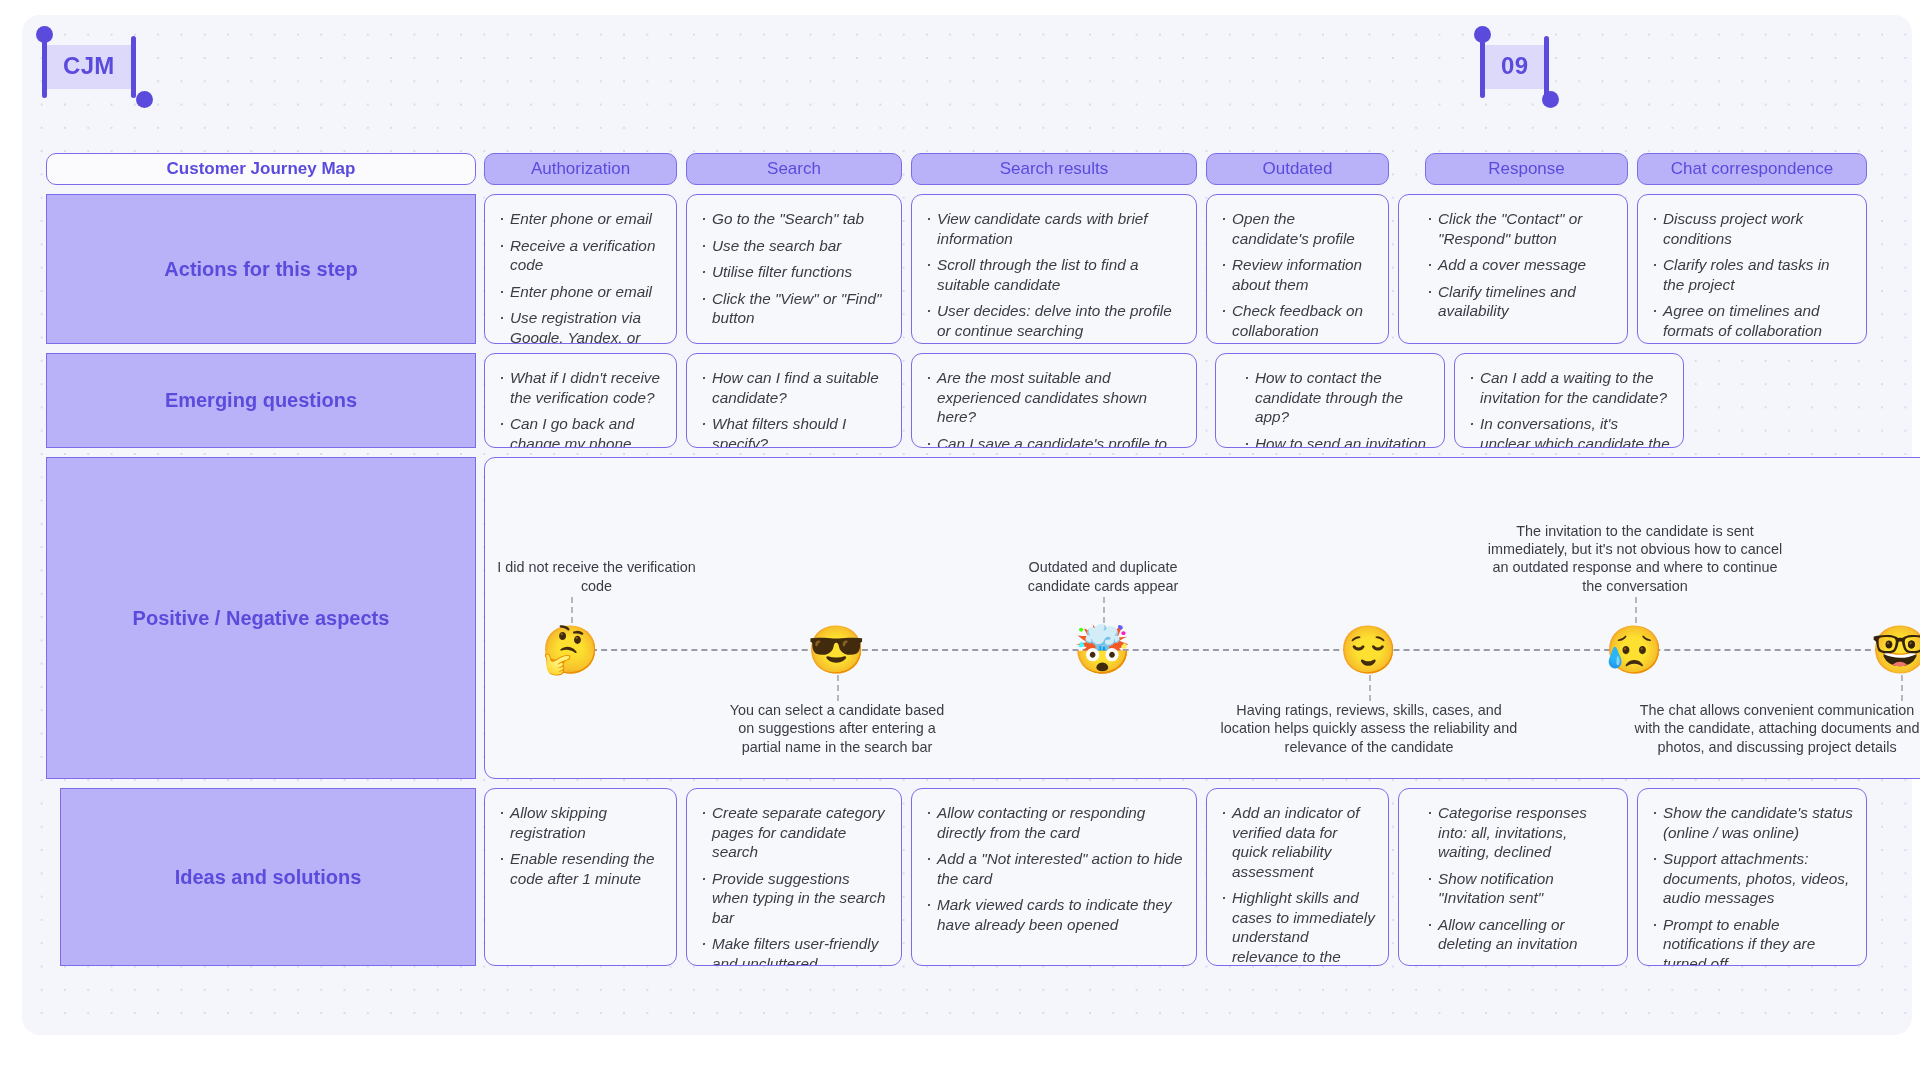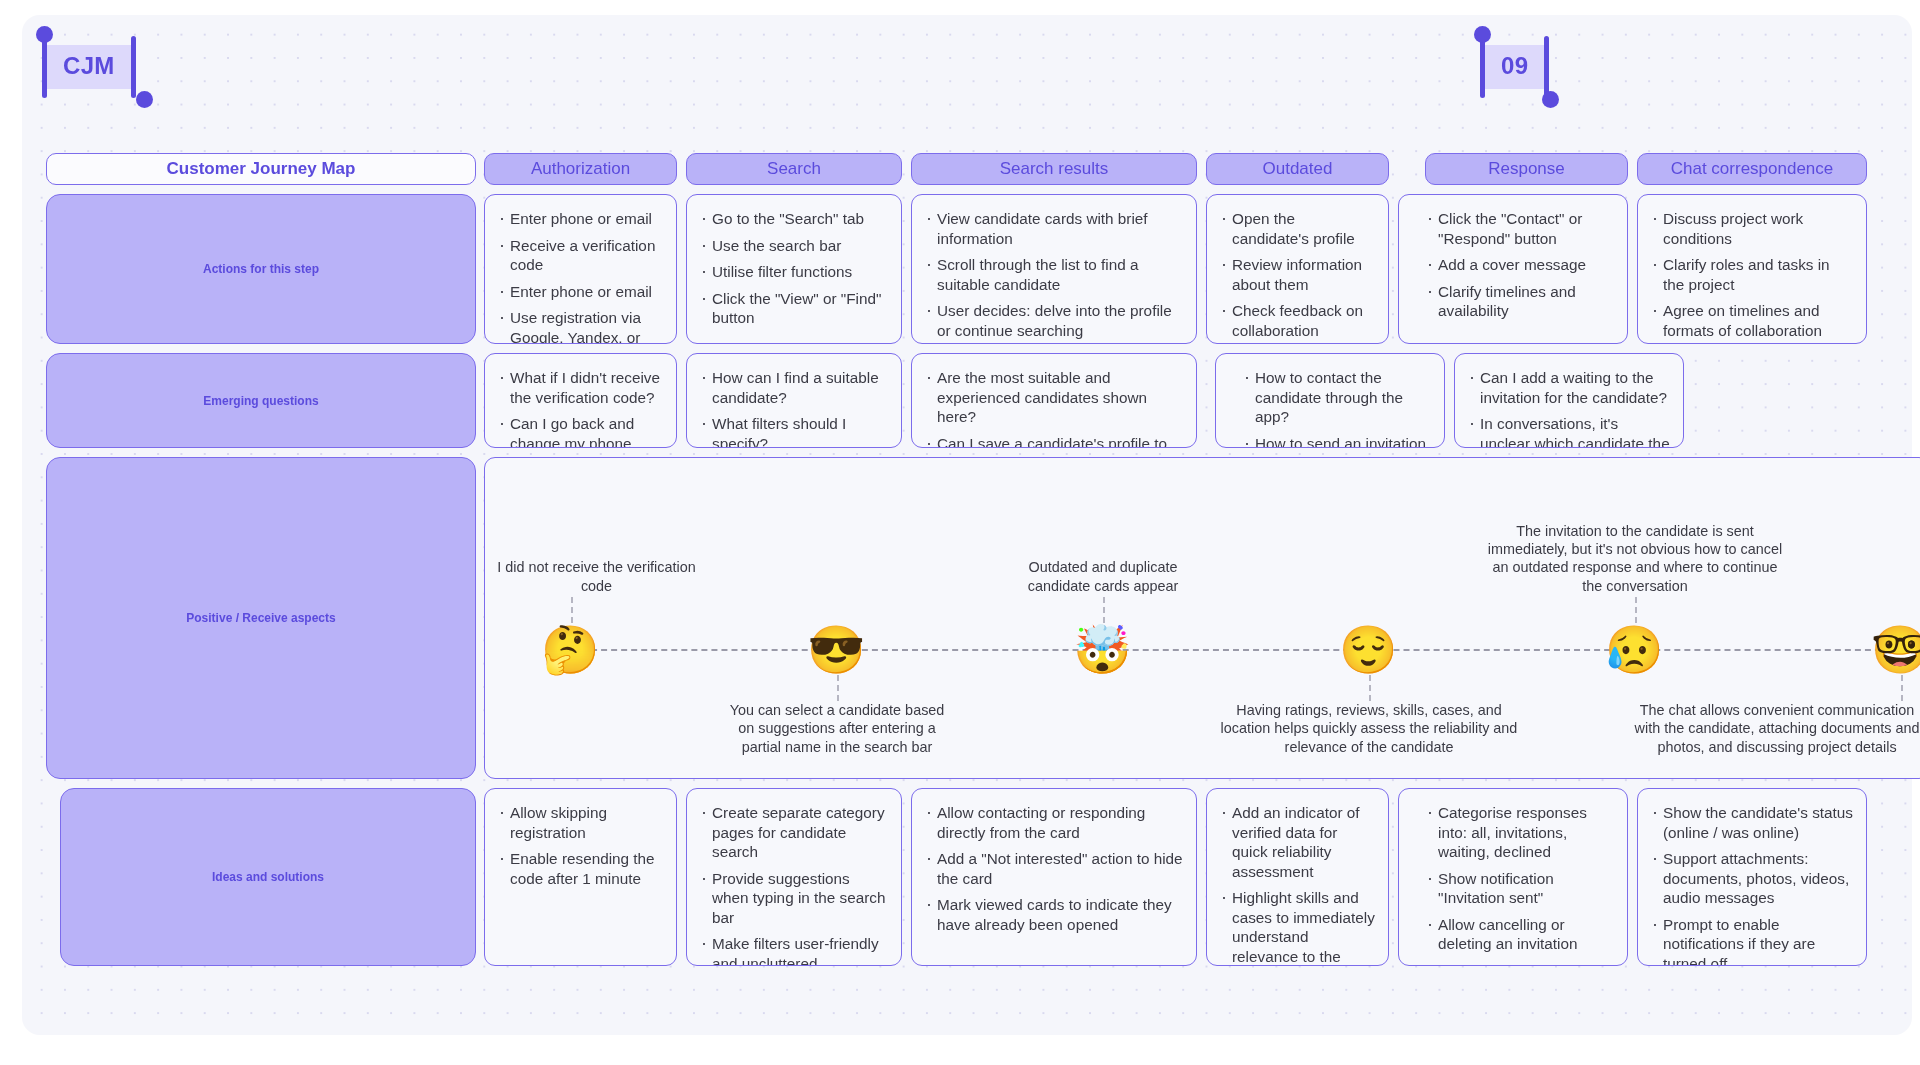--- a/index.html
+++ b/index.html
@@ -79,34 +79,34 @@
     border-radius: 10px;
     background: #b9b2f8;
     display: flex; align-items: center; justify-content: center;
     color: #5b4bdd;
     font-size: 17px;
     white-space: nowrap;
     overflow: hidden;
   }
   .row-label {
     border: 1.6px solid #7c6cec;
-    border-radius: 14px;
+    border-radius: 0;
     background: #b9b2f8;
     display: flex; align-items: center; justify-content: center;
     color: #5b4bdd;
-    font-size: 12px;
+    font-size: 20px;
   }
   .cell {
     border: 1.6px solid #7c6cec;
     border-radius: 11px;
     background: #f7f8fc;
     padding: 14px 13px 10px 13px;
     overflow: hidden;
   }
-  .cell ul { list-style: none; }
+  .cell ul { list-style: none; font-style: italic; }
   .cell li {
     position: relative;
     color: #3b3b45;
     font-size: 15.3px;
     line-height: 1.28;
     padding-left: 12px;
     margin-bottom: 7px;
     white-space: normal;
   }
   .cell li:before {
@@ -324,21 +324,21 @@
             <li>Can I add a waiting to the invitation for the candidate?</li>
             <li>In conversations, it's unclear which candidate the dialogue is with?</li>
           </ul>
         </div>
     </div>
 
     <div class="rowgap"></div>
 
     <div class="row" style="height:322px;">
       <div class="label-col">
-        <div class="row-label" style="height:322px;">Positive / Receive aspects</div>
+        <div class="row-label" style="height:322px;">Positive / Negative aspects</div>
       </div>
       <div class="journey">
         <div class="journey-line">
           <span class="enddot" style="left:-4px;"></span>
           <span class="enddot" style="right:-4px;"></span>
         </div>
         <div id="journey-items">
             <div class="emoji" style="left: 86px;">🤔</div>
             <div class="emoji-note" style="left: 111.5px; bottom: 183px;">I did not receive the verification code</div>
             <div class="connector" style="left: 86px; top: 139px; height: 26px;"></div>

